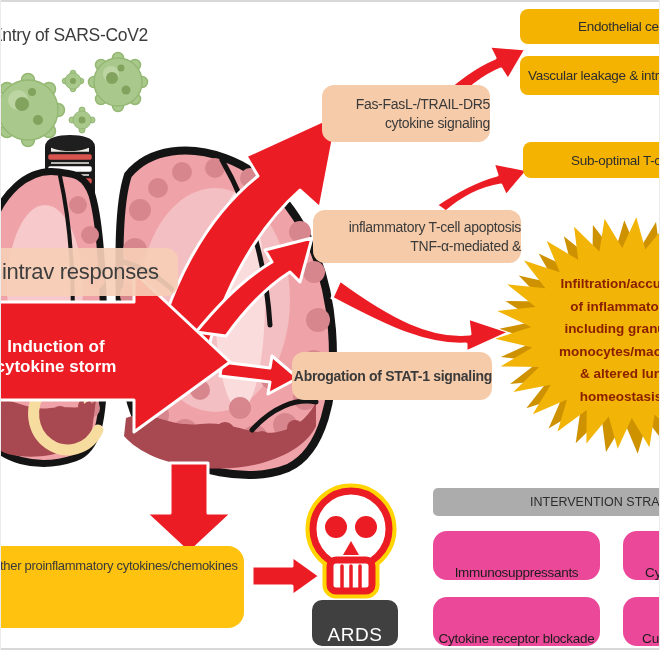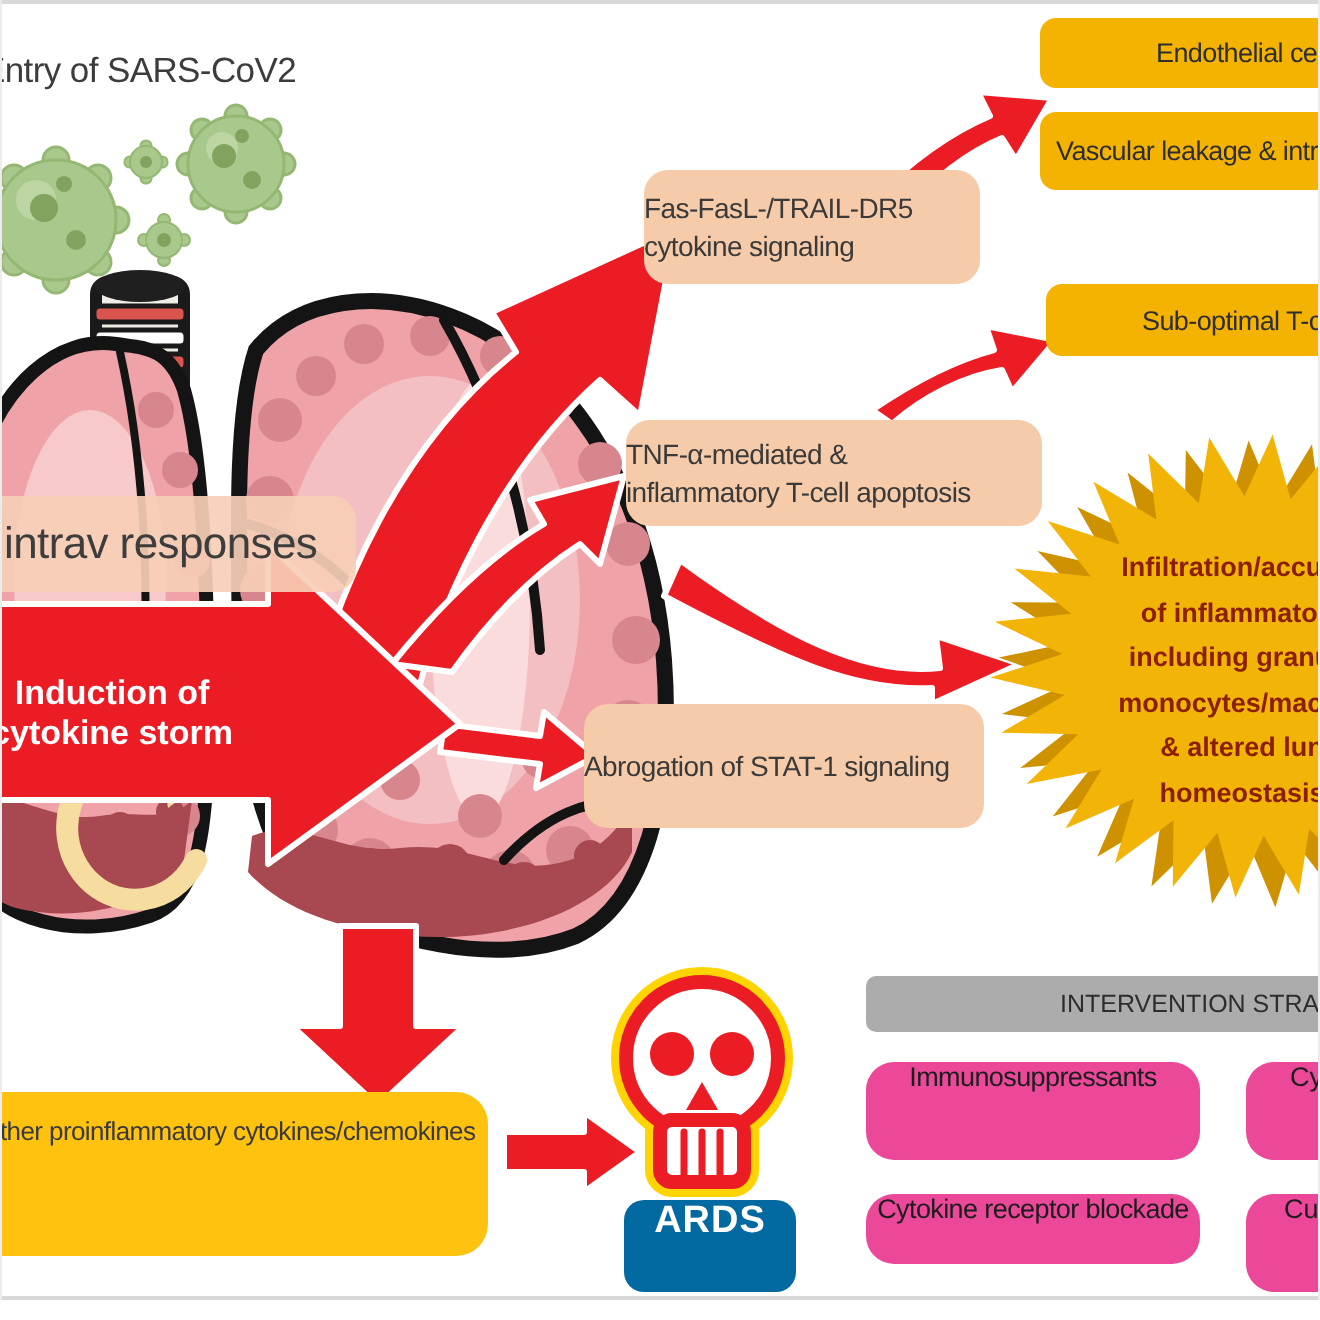--- a/index.html
+++ b/index.html
@@ -2,58 +2,58 @@
 <html><head>
 <meta charset="utf-8">
 <style>
   html,body{margin:0;padding:0;background:#fff;}
   #canvas{
     position:relative;width:660px;height:660px;overflow:hidden;background:#ffffff;
     font-family:"Liberation Sans","DejaVu Sans",sans-serif;
   }
   #art{position:absolute;left:0;top:0;width:660px;height:660px;}
   .abs{position:absolute;box-sizing:border-box;}
-  .flexc{display:flex;align-items:flex-start;justify-content:center;text-align:center;}
+  .flexc{display:flex;align-items:flex-end;justify-content:center;text-align:center;}
   .cond{letter-spacing:-0.3px;}
 
   .entry-label{left:-9px;top:25px;font-size:17.5px;color:#3c3c3c;white-space:nowrap;}
 
   .antiviral-box{left:-50px;top:248px;width:228px;height:48px;background:rgba(246,206,182,.92);
     border-radius:12px;display:flex;align-items:center;padding-left:52px;
     font-size:22px;color:#3d3d3d;white-space:nowrap;}
 
   .induction-label{left:-22px;top:337px;width:156px;text-align:center;color:#fff;
     font-weight:bold;font-size:17px;line-height:20px;}
 
   .peach{background:#F6CBA9;border-radius:12px;color:#3a3a3a;font-size:14px;line-height:19px;flex-direction:column;}
   .fas-box{left:322px;top:85px;width:168px;height:57px;}
   .tnf-box{left:313px;top:210px;width:208px;height:53px;}
-  .stat-box{left:292px;top:352px;width:200px;height:62px;}
+  .stat-box{left:292px;top:352px;width:200px;height:48px;font-weight:bold;}
 
   .gold{background:#F5B301;border-radius:8px;color:#2e2e2e;font-size:13.5px;display:flex;align-items:center;white-space:nowrap;}
   .out-endo{left:520px;top:9px;width:155px;height:35px;padding-left:58px;}
   .out-vasc{left:520px;top:56px;width:155px;height:39px;padding-left:8px;}
   .out-sub{left:523px;top:142px;width:152px;height:36px;padding-left:48px;}
 
   .star-text{left:548px;top:273px;width:146px;text-align:center;color:#8B2000;
     font-size:13.5px;font-weight:600;line-height:22.5px;white-space:nowrap;}
 
   .cytokine-box{left:-14px;top:546px;width:258px;height:82px;background:#FFC20E;border-radius:16px;
     padding:10px 4px 0 14px;font-size:13px;color:#3a3a3a;line-height:19.5px;white-space:nowrap;}
 
-  .ards-badge{left:312px;top:600px;width:86px;height:46px;background:#0369a1;border-radius:10px;
-    color:#fff;font-size:19px;letter-spacing:.5px;font-weight:bold;}
+  .ards-badge{left:312px;top:600px;width:86px;height:46px;background:#404040;border-radius:10px;
+    color:#fff;font-size:19px;letter-spacing:.5px;}
 
   .gray-header{left:433px;top:488px;width:240px;height:28px;background:#ACACAC;border-radius:5px;
     display:flex;align-items:center;padding-left:97px;font-size:12.5px;color:#2d2d2d;white-space:nowrap;}
 
   .blue{background:#ec4899;border-radius:14px;color:#1c1c1c;font-size:13.5px;}
   .bb1{left:433px;top:531px;width:167px;height:49px;}
   .bb2{left:623px;top:531px;width:90px;height:49px;justify-content:flex-start;padding-left:22px;}
-  .bb3{left:433px;top:597px;width:167px;height:35px;}
+  .bb3{left:433px;top:597px;width:167px;height:49px;}
   .bb4{left:623px;top:597px;width:90px;height:49px;justify-content:flex-start;padding-left:19px;}
 
   .frame-top{left:0;top:0;width:660px;height:2px;background:#D8D8D8;}
   .frame-bottom{left:0;top:648px;width:660px;height:2px;background:#D8D8D8;}
   .frame-left{left:0;top:0;width:1px;height:650px;background:#ECECEC;}
   .frame-right{left:659px;top:0;width:1px;height:650px;background:#ECECEC;}
 </style>
 </head>
 <body>
 
@@ -251,22 +251,22 @@
     <div>Induction of</div>
     <div>cytokine storm</div>
   </div>
 
   <div class="abs flexc peach fas-box cond">
     <div>Fas-FasL-/TRAIL-DR5</div>
     <div>cytokine signaling</div>
   </div>
 
   <div class="abs flexc peach tnf-box cond">
+    <div>inflammatory T-cell apoptosis</div>
     <div>TNF-α-mediated &amp;</div>
-    <div>inflammatory T-cell apoptosis</div>
   </div>
 
   <div class="abs flexc peach stat-box cond">
     <div>Abrogation of STAT-1 signaling</div>
   </div>
 
   <div class="abs gold out-endo cond">
     <span>Endothelial cell</span>
   </div>
   <div class="abs gold out-vasc cond">

